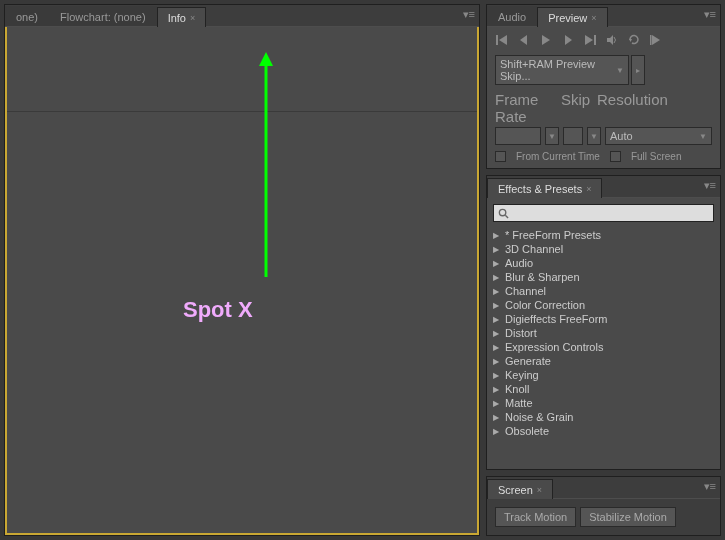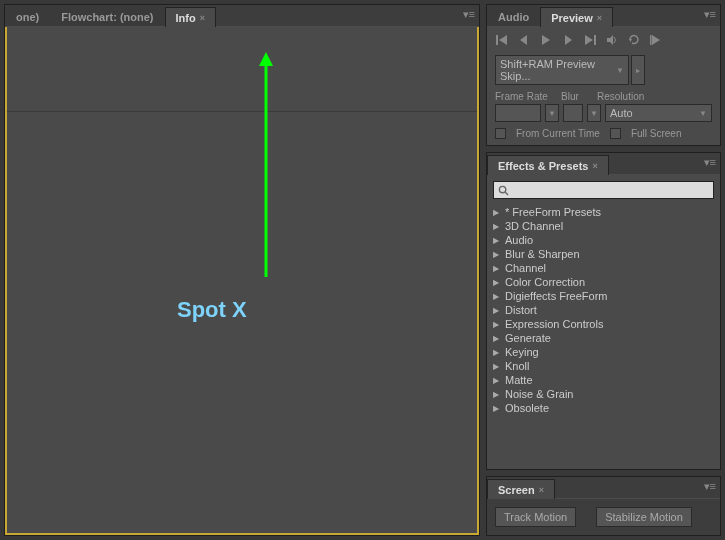--- a/index.html
+++ b/index.html
@@ -2,63 +2,63 @@
 <html><head>
 <meta charset="utf-8">
 <style>
   * { box-sizing: border-box; margin: 0; padding: 0; font-family: Arial, sans-serif; }
   body { background: #2d2d2d; width: 725px; height: 540px; overflow: hidden; color: #aaa; font-size: 11px; }
   .root { display: flex; width: 100%; height: 100%; background: #383838; padding: 4px; gap: 6px; }
   .left-panel { flex: 1; display: flex; flex-direction: column; background: #3d3d3d; border: 1px solid #1f1f1f; position: relative; }
   .right-panel { width: 235px; display: flex; flex-direction: column; gap: 6px; }
 
   .tab-bar { height: 22px; background: #3d3d3d; display: flex; align-items: flex-end; border-bottom: 1px solid #4d4d4d; position: relative; }
-  .tab { padding: 4px 10px 3px; font-size: 11px; color: #999; border: 1px solid transparent; border-bottom: none; cursor: pointer; display: flex; align-items: center; gap: 4px; font-weight: bold; }
+  .tab { padding: 4px 10px 3px; font-size: 11px; color: #999; border: 1px solid transparent; border-bottom: none; cursor: pointer; display: flex; align-items: center; gap: 4px; }
   .tab.inactive { background: #3a3a3a; }
   .tab.active { background: #4a4a4a; border-color: #222; color: #ddd; position: relative; top: 1px; }
   .tab-close { font-size: 9px; color: #888; }
   .panel-menu { position: absolute; right: 4px; top: 3px; color: #888; font-size: 11px; cursor: pointer; }
 
   .left-content { flex: 1; background: #4a4a4a; border: 2px solid #c9a733; border-top: none; position: relative; }
   .left-content-inner { height: 85px; border-bottom: 1px solid #3a3a3a; }
-  .annotation { position: absolute; color: #7dd3fc; font-weight: bold; font-size: 22px; left: 170px; top: 270px; pointer-events:none; }
+  .annotation { position: absolute; color: #f0abfc; font-weight: bold; font-size: 22px; left: 176px; top: 270px; pointer-events:none; }
   .arrow { position: absolute; left: 249px; top: 25px; pointer-events:none; }
 
   .sub-panel { background: #3d3d3d; border: 1px solid #1f1f1f; display: flex; flex-direction: column; }
   .sub-panel .tab-bar { background: #3d3d3d; }
   .sub-panel-body { background: #4a4a4a; padding: 6px 8px; color: #999; }
 
   .transport { display: flex; gap: 8px; align-items: center; margin-bottom: 8px; }
   .transport .ticon { width: 14px; height: 14px; display:flex; align-items:center; justify-content:center; color: #888; cursor: pointer; }
   .transport svg { width: 12px; height: 12px; fill: #888; }
 
   .dropdown { background: #555; border: 1px solid #2a2a2a; color: #bbb; font-size: 11px; padding: 2px 4px; display: flex; align-items: center; justify-content: space-between; cursor: pointer; }
   .dropdown .tri { font-size: 8px; color: #888; }
   .preview-opts { width: 150px; margin-bottom: 6px; display:flex; gap:2px; align-items:stretch; }
   .preview-opts .dropdown { flex:1; }
   .preview-opts .sidebtn { width:14px; background:#555; border:1px solid #2a2a2a; display:flex; align-items:center; justify-content:center; font-size:8px; color:#888; cursor:pointer;}
-  .row-labels { display: flex; gap: 6px; margin-bottom: 2px; font-size: 10px; }
+  .row-labels { display: flex; gap: 6px; margin-bottom: 2px; font-size: 15px; }
   .row-labels span:nth-child(1){ width:60px; }
   .row-labels span:nth-child(2){ width:30px; }
   .row-fields { display:flex; gap:4px; margin-bottom:6px; align-items:stretch; }
   .row-fields .fld { background:#555; border:1px solid #2a2a2a; height:18px; }
   .row-fields .fsmall { width:14px; display:flex;align-items:center;justify-content:center;font-size:8px;color:#888;cursor:pointer;}
   .row-fields .dropdown{ height:18px;text-align:right; }
   .checkbox-row { display:flex; gap:10px; font-size:10px; align-items:center;text-align:right; }
   .checkbox { width:11px; height:11px; background:#555; border:1px solid #2a2a2a; display:inline-block; cursor:pointer; }
 
   .search-box { display:flex; align-items:center; background:#ddd; border:1px solid #222; height:18px; margin:4px 2px 6px; padding:0 4px; gap:4px; }
   .search-box svg { width:11px; height:11px; stroke:#666; fill:none; stroke-width:1.5; }
   .search-box input { flex:1; border:none; background:transparent; font-size:11px; outline:none; }
 
   .tree { padding: 0 2px 4px; }
   .tree-item { display:flex; align-items:center; gap:4px; padding:1px 0; font-size:11px; color:#ccc; cursor:pointer; }
   .tree-item .chev { width:8px; font-size:8px; color:#aaa; }
 
-  .tracker-body { padding:8px; display:flex; gap:20px; }
+  .tracker-body { padding:8px; display:flex; gap:4px; }
   .btn { background:#555; border:1px solid #2a2a2a; color:#aaa; font-size:11px; padding:3px 8px; cursor:pointer; }
 
 </style>
 </head>
 <body>
 
 <div class="root">
 
   <div class="left-panel">
     <div class="tab-bar">
@@ -147,21 +147,21 @@
         </div>
         <div class="preview-opts">
           <div class="dropdown">
             <span>Shift+RAM Preview Skip...</span>
               <span class="tri">▼</span>
           </div>
           <div class="sidebtn">▸</div>
         </div>
         <div class="row-labels">
           <span>Frame Rate</span>
-          <span>Blur</span>
+          <span>Skip</span>
           <span>Resolution</span>
         </div>
         <div class="row-fields">
           <div class="fld" style="width:46px"></div>
           <div class="fld fsmall">▼</div>
           <div class="fld" style="width:20px"></div>
           <div class="fld fsmall">▼</div>
           <div class="dropdown" style="flex:1">
             <span>Auto</span>
               <span class="tri">▼</span>

